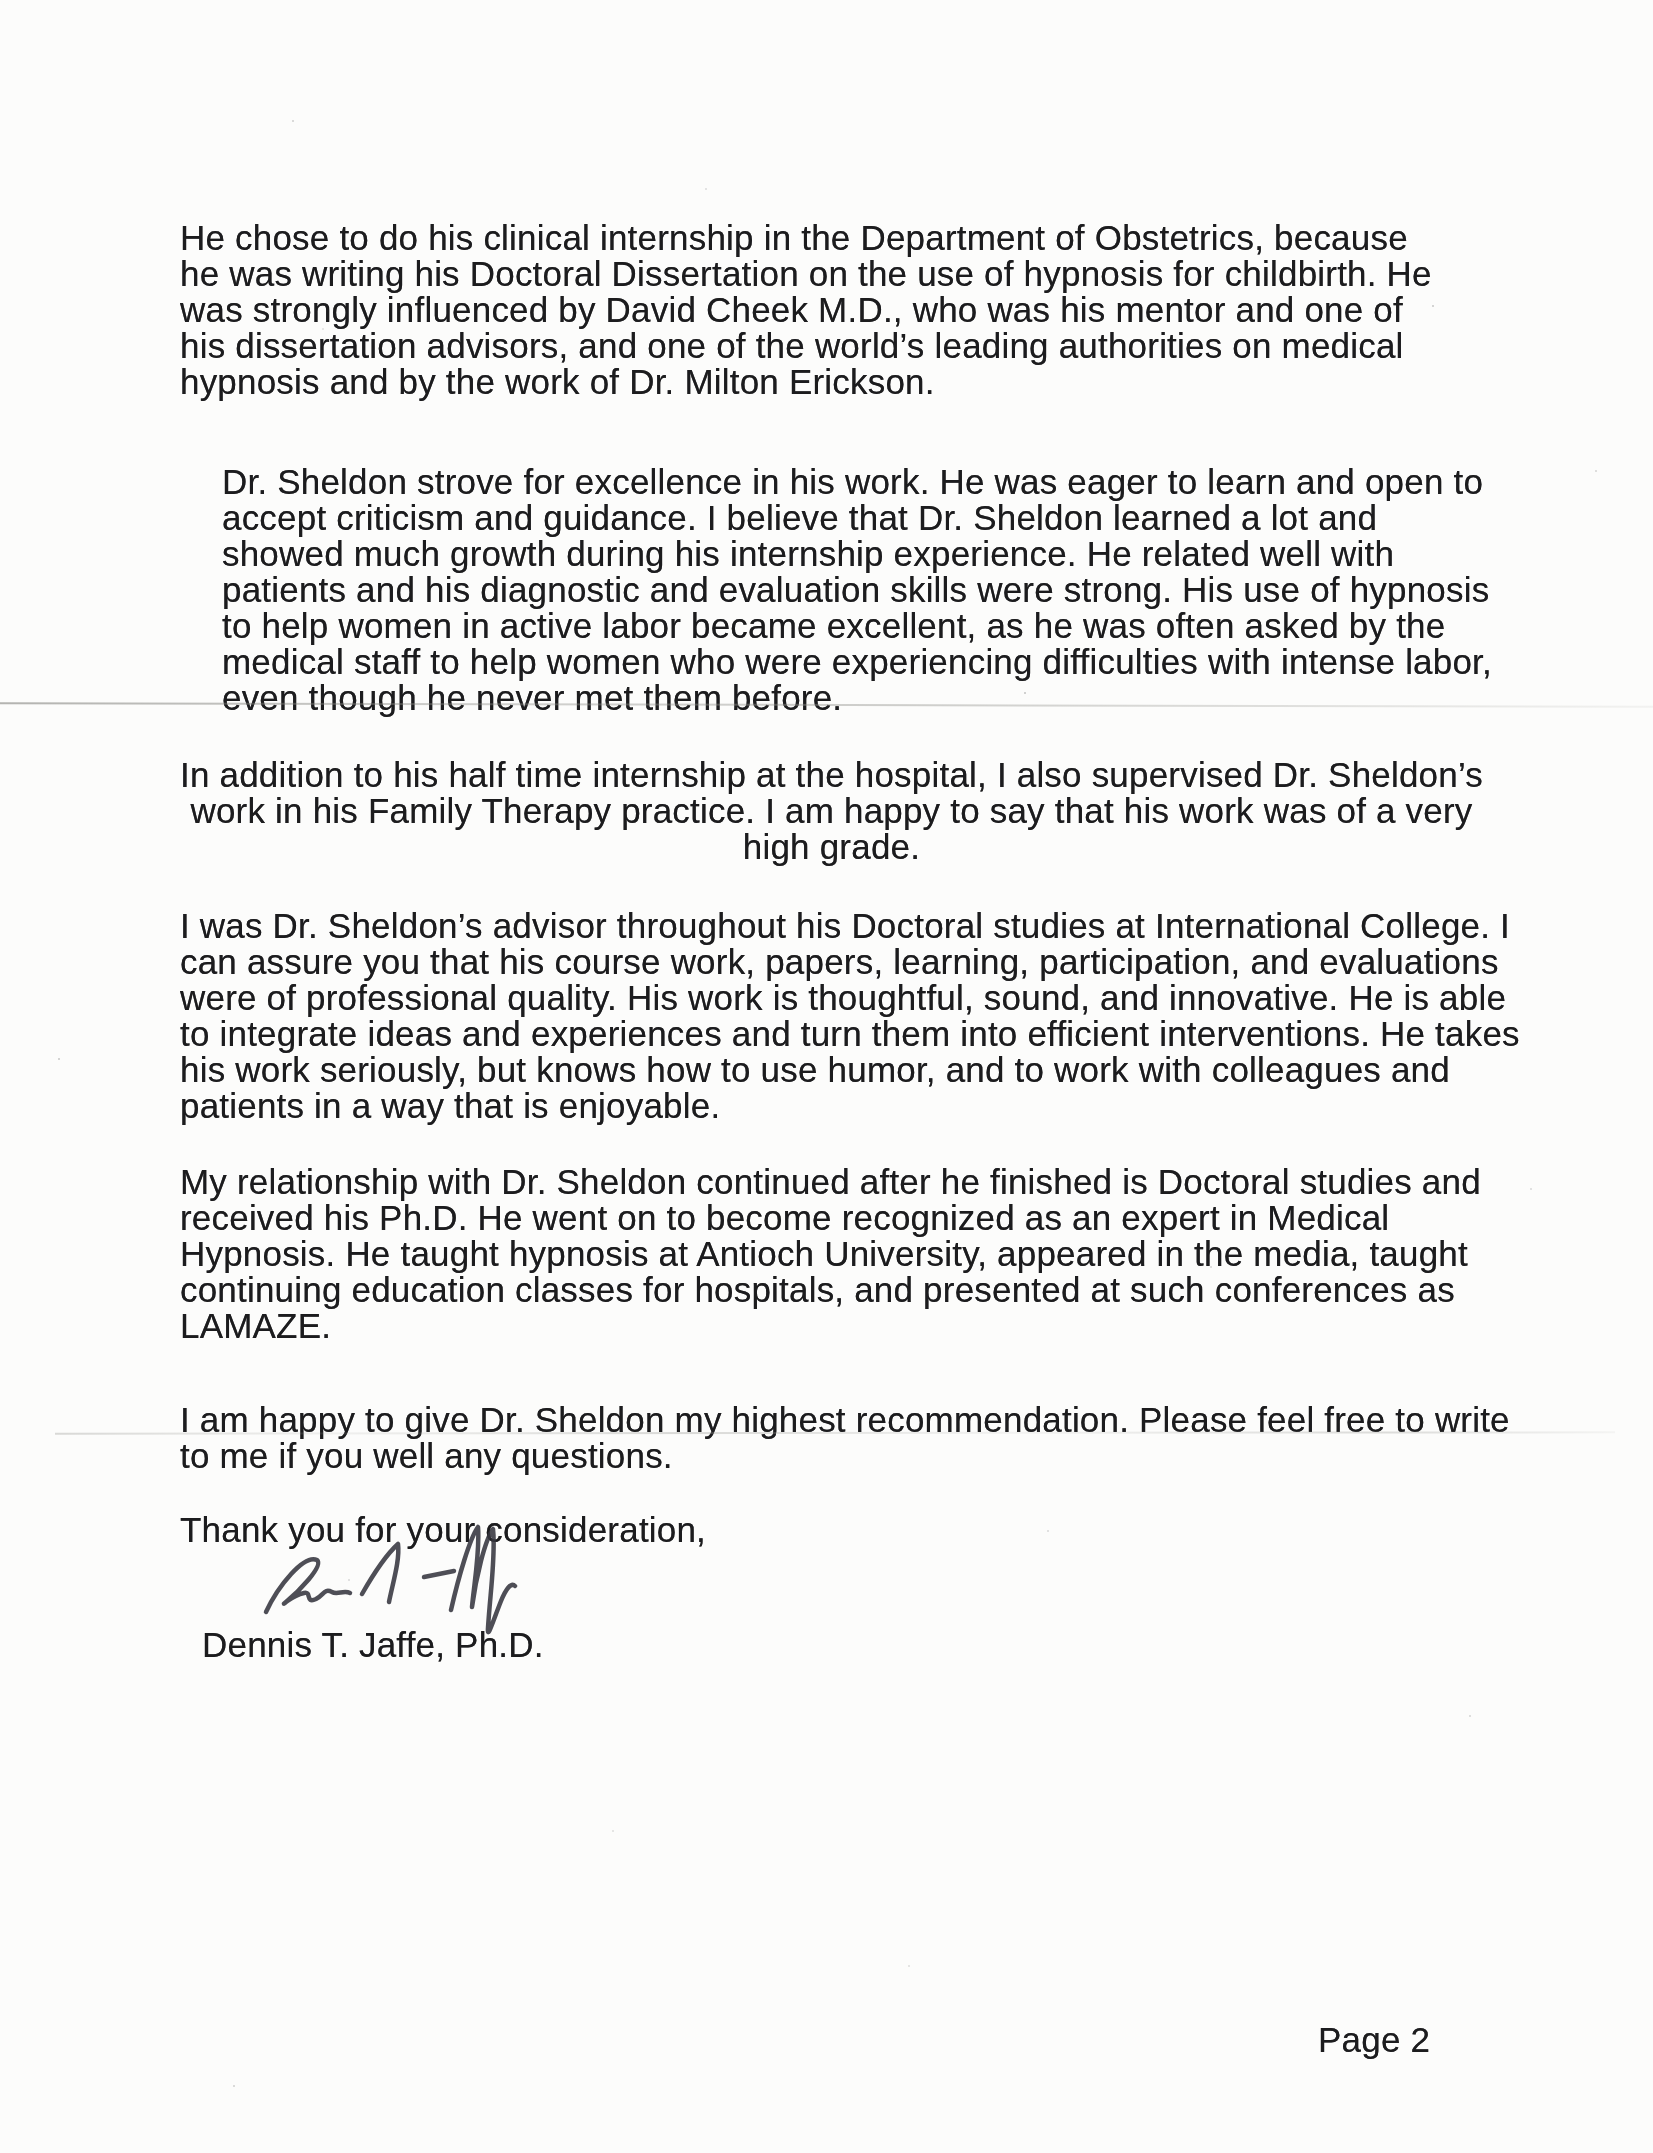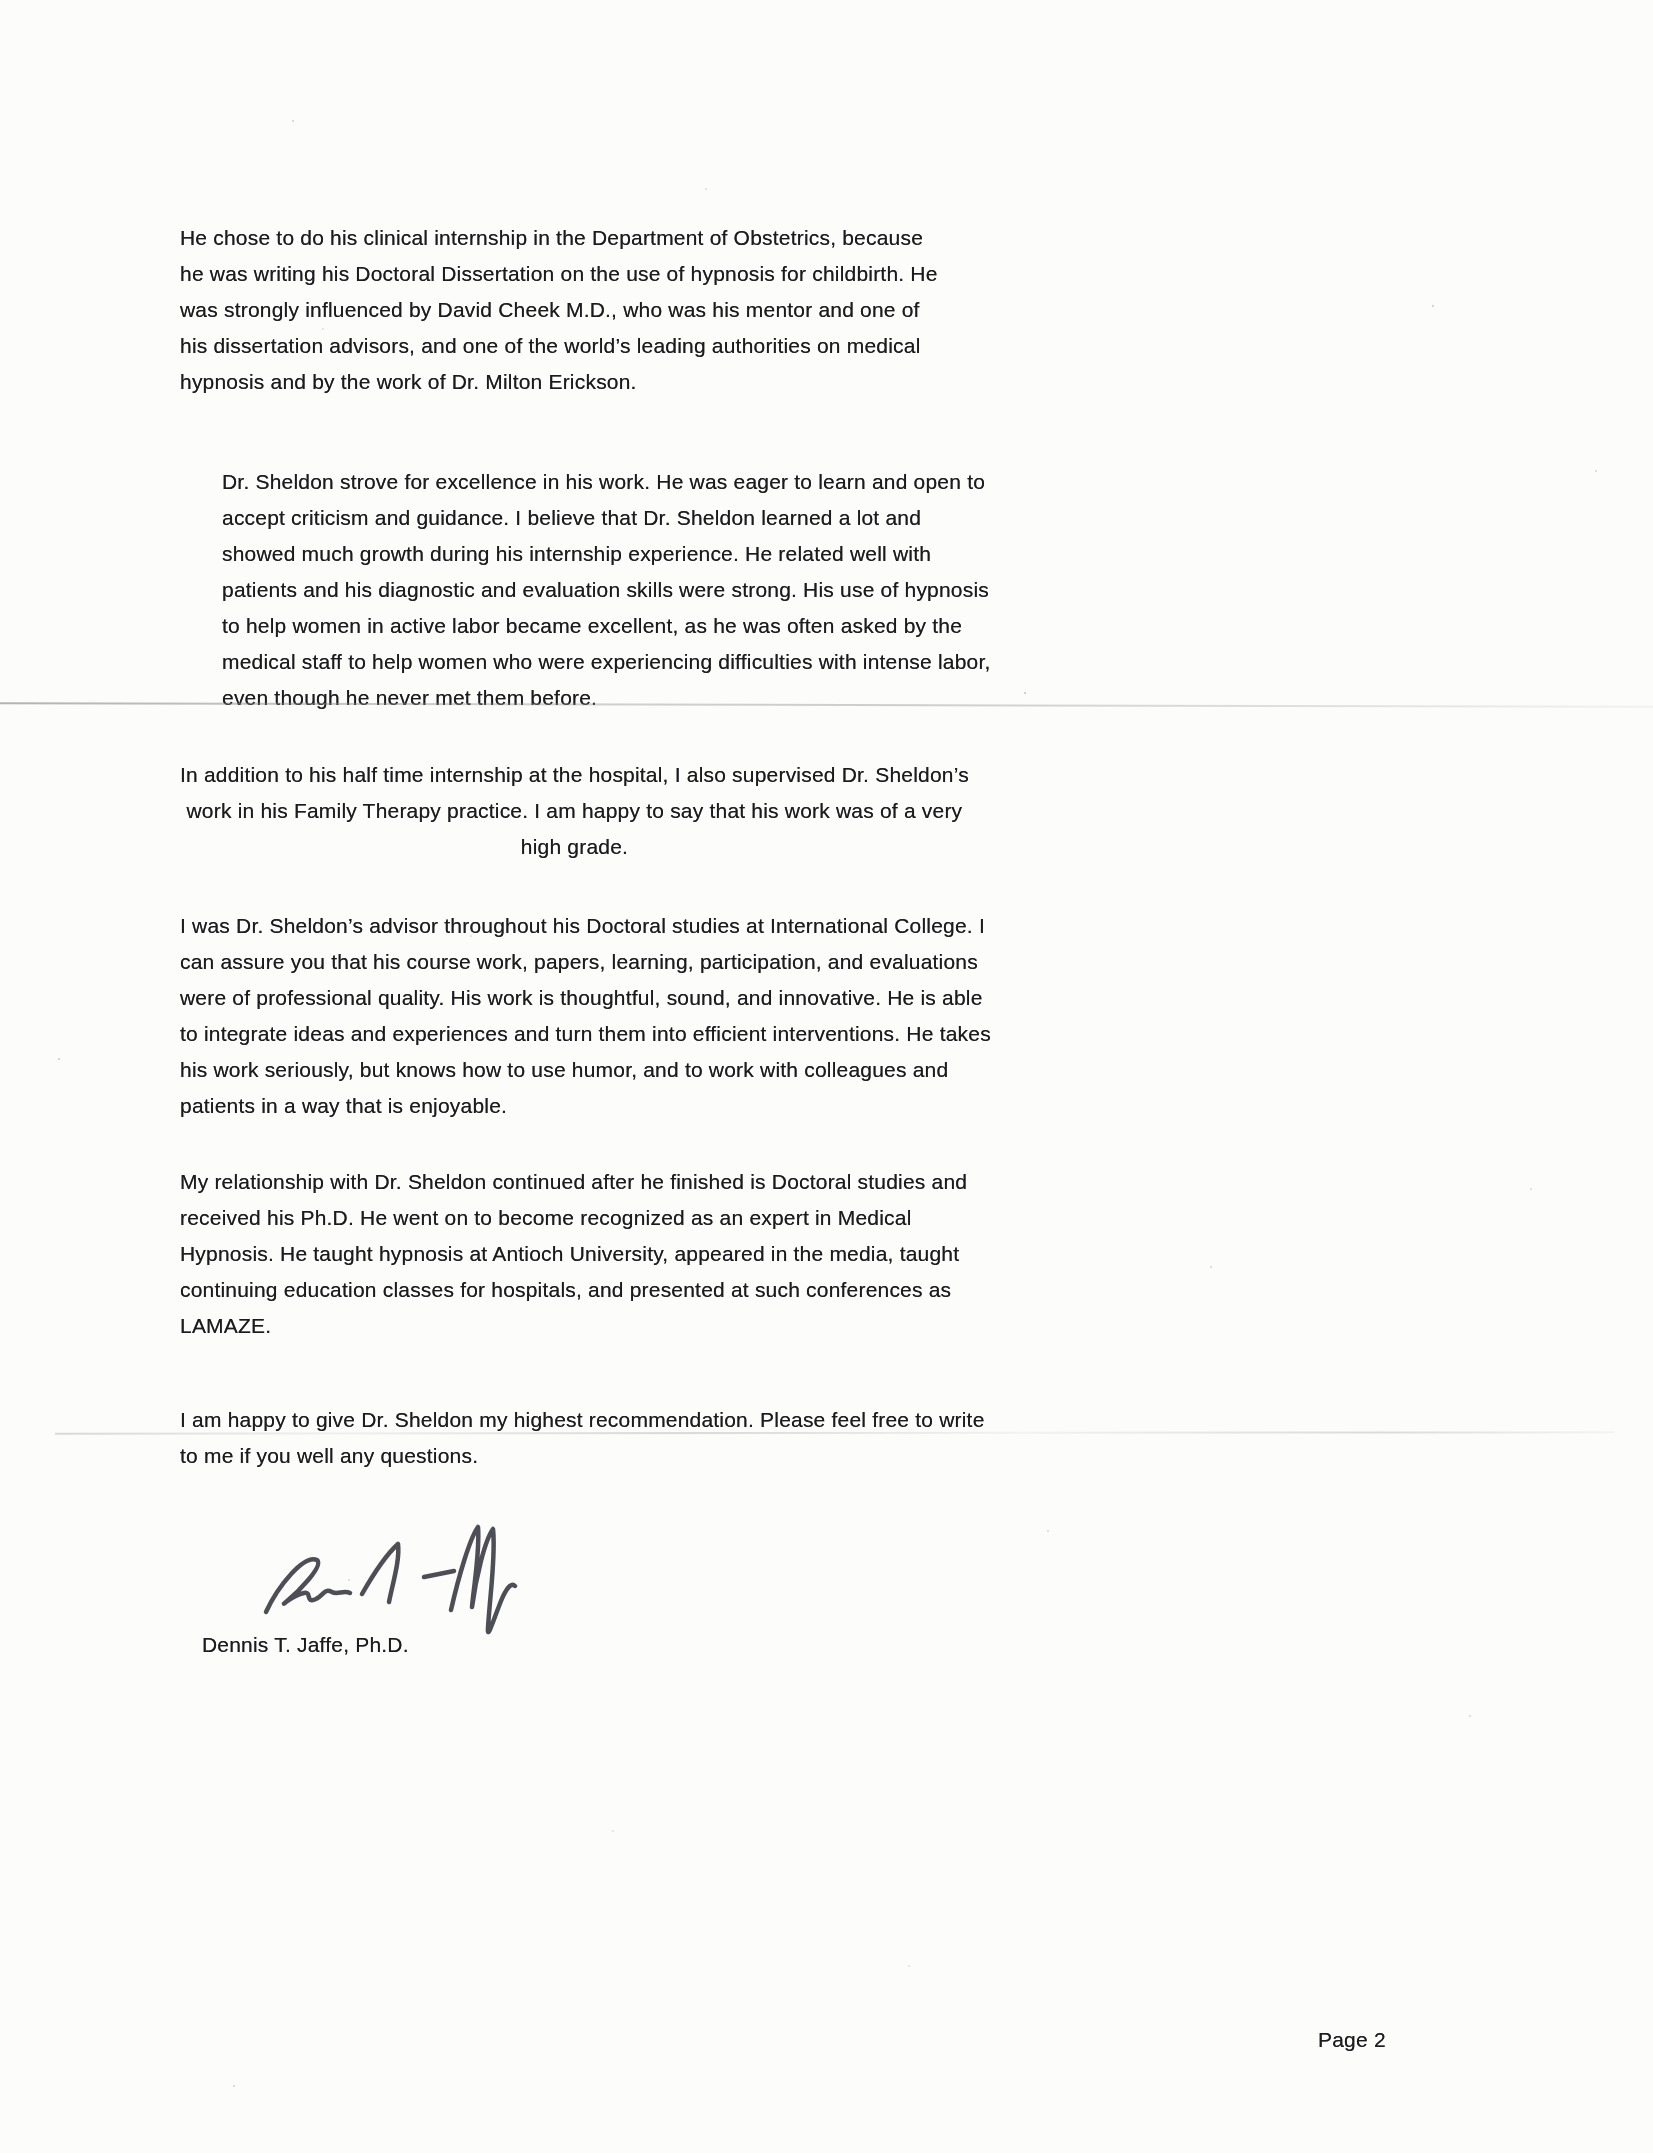--- a/index.html
+++ b/index.html
@@ -36,21 +36,21 @@
       1047px 1530px 0 rgba(130,130,130,.22),
       233px 2085px 0 rgba(130,130,130,.28),
       908px 1965px 0 rgba(140,140,140,.20),
       1530px 1188px 0 rgba(130,130,130,.22),
       1024px 692px 0 rgba(110,110,110,.30);
   }
   .txt {
     position: absolute;
     left: 180px;
     white-space: pre;
-    font-size: 21px;
+    font-size: 35px;
     line-height: 36px;
     color: #1c1c1e;
     letter-spacing: 0.2px;
     text-shadow: 0 0 0.6px rgba(25,25,28,0.75);
   }
   .p1 { top: 220px; }
   .p2 { top: 464px; margin-left: 42px; }
   .p3 { top: 757px; text-align: center; }
   .p4 { top: 908px; }
   .p5 { top: 1164px; }
@@ -143,20 +143,21 @@
 received his Ph.D. He went on to become recognized as an expert in Medical
 Hypnosis. He taught hypnosis at Antioch University, appeared in the media, taught
 continuing education classes for hospitals, and presented at such conferences as
 LAMAZE.</div>
 
   <div class="txt p6">I am happy to give Dr. Sheldon my highest recommendation. Please feel free to write
 to me if you well any questions.</div>
 
   <div class="crease2"></div>
 
+  <div class="txt closing">Thank you for your consideration,</div>
 
   <svg class="signature" viewBox="0 0 290 128" aria-hidden="true">
 
     <path d="M 20 92 C 32 66 58 34 71 40 C 78 46 52 72 40 82 C 33 88 45 76 58 73 C 66 71 59 84 70 79 C 78 75 78 68 86 72 C 91 75 98 70 104 73"></path>
 
     <path d="M 116 74 C 128 53 142 33 152 24 C 154 40 147 62 143 82"></path>
 
     <path d="M 178 57 L 208 51"></path>
 
     <path d="M 205 90 C 213 55 224 18 232 7 C 234 32 228 64 226 87 C 230 57 239 20 247 9 C 250 34 244 74 242 108 C 241 121 247 101 255 81 C 260 69 265 62 269 66"></path>

